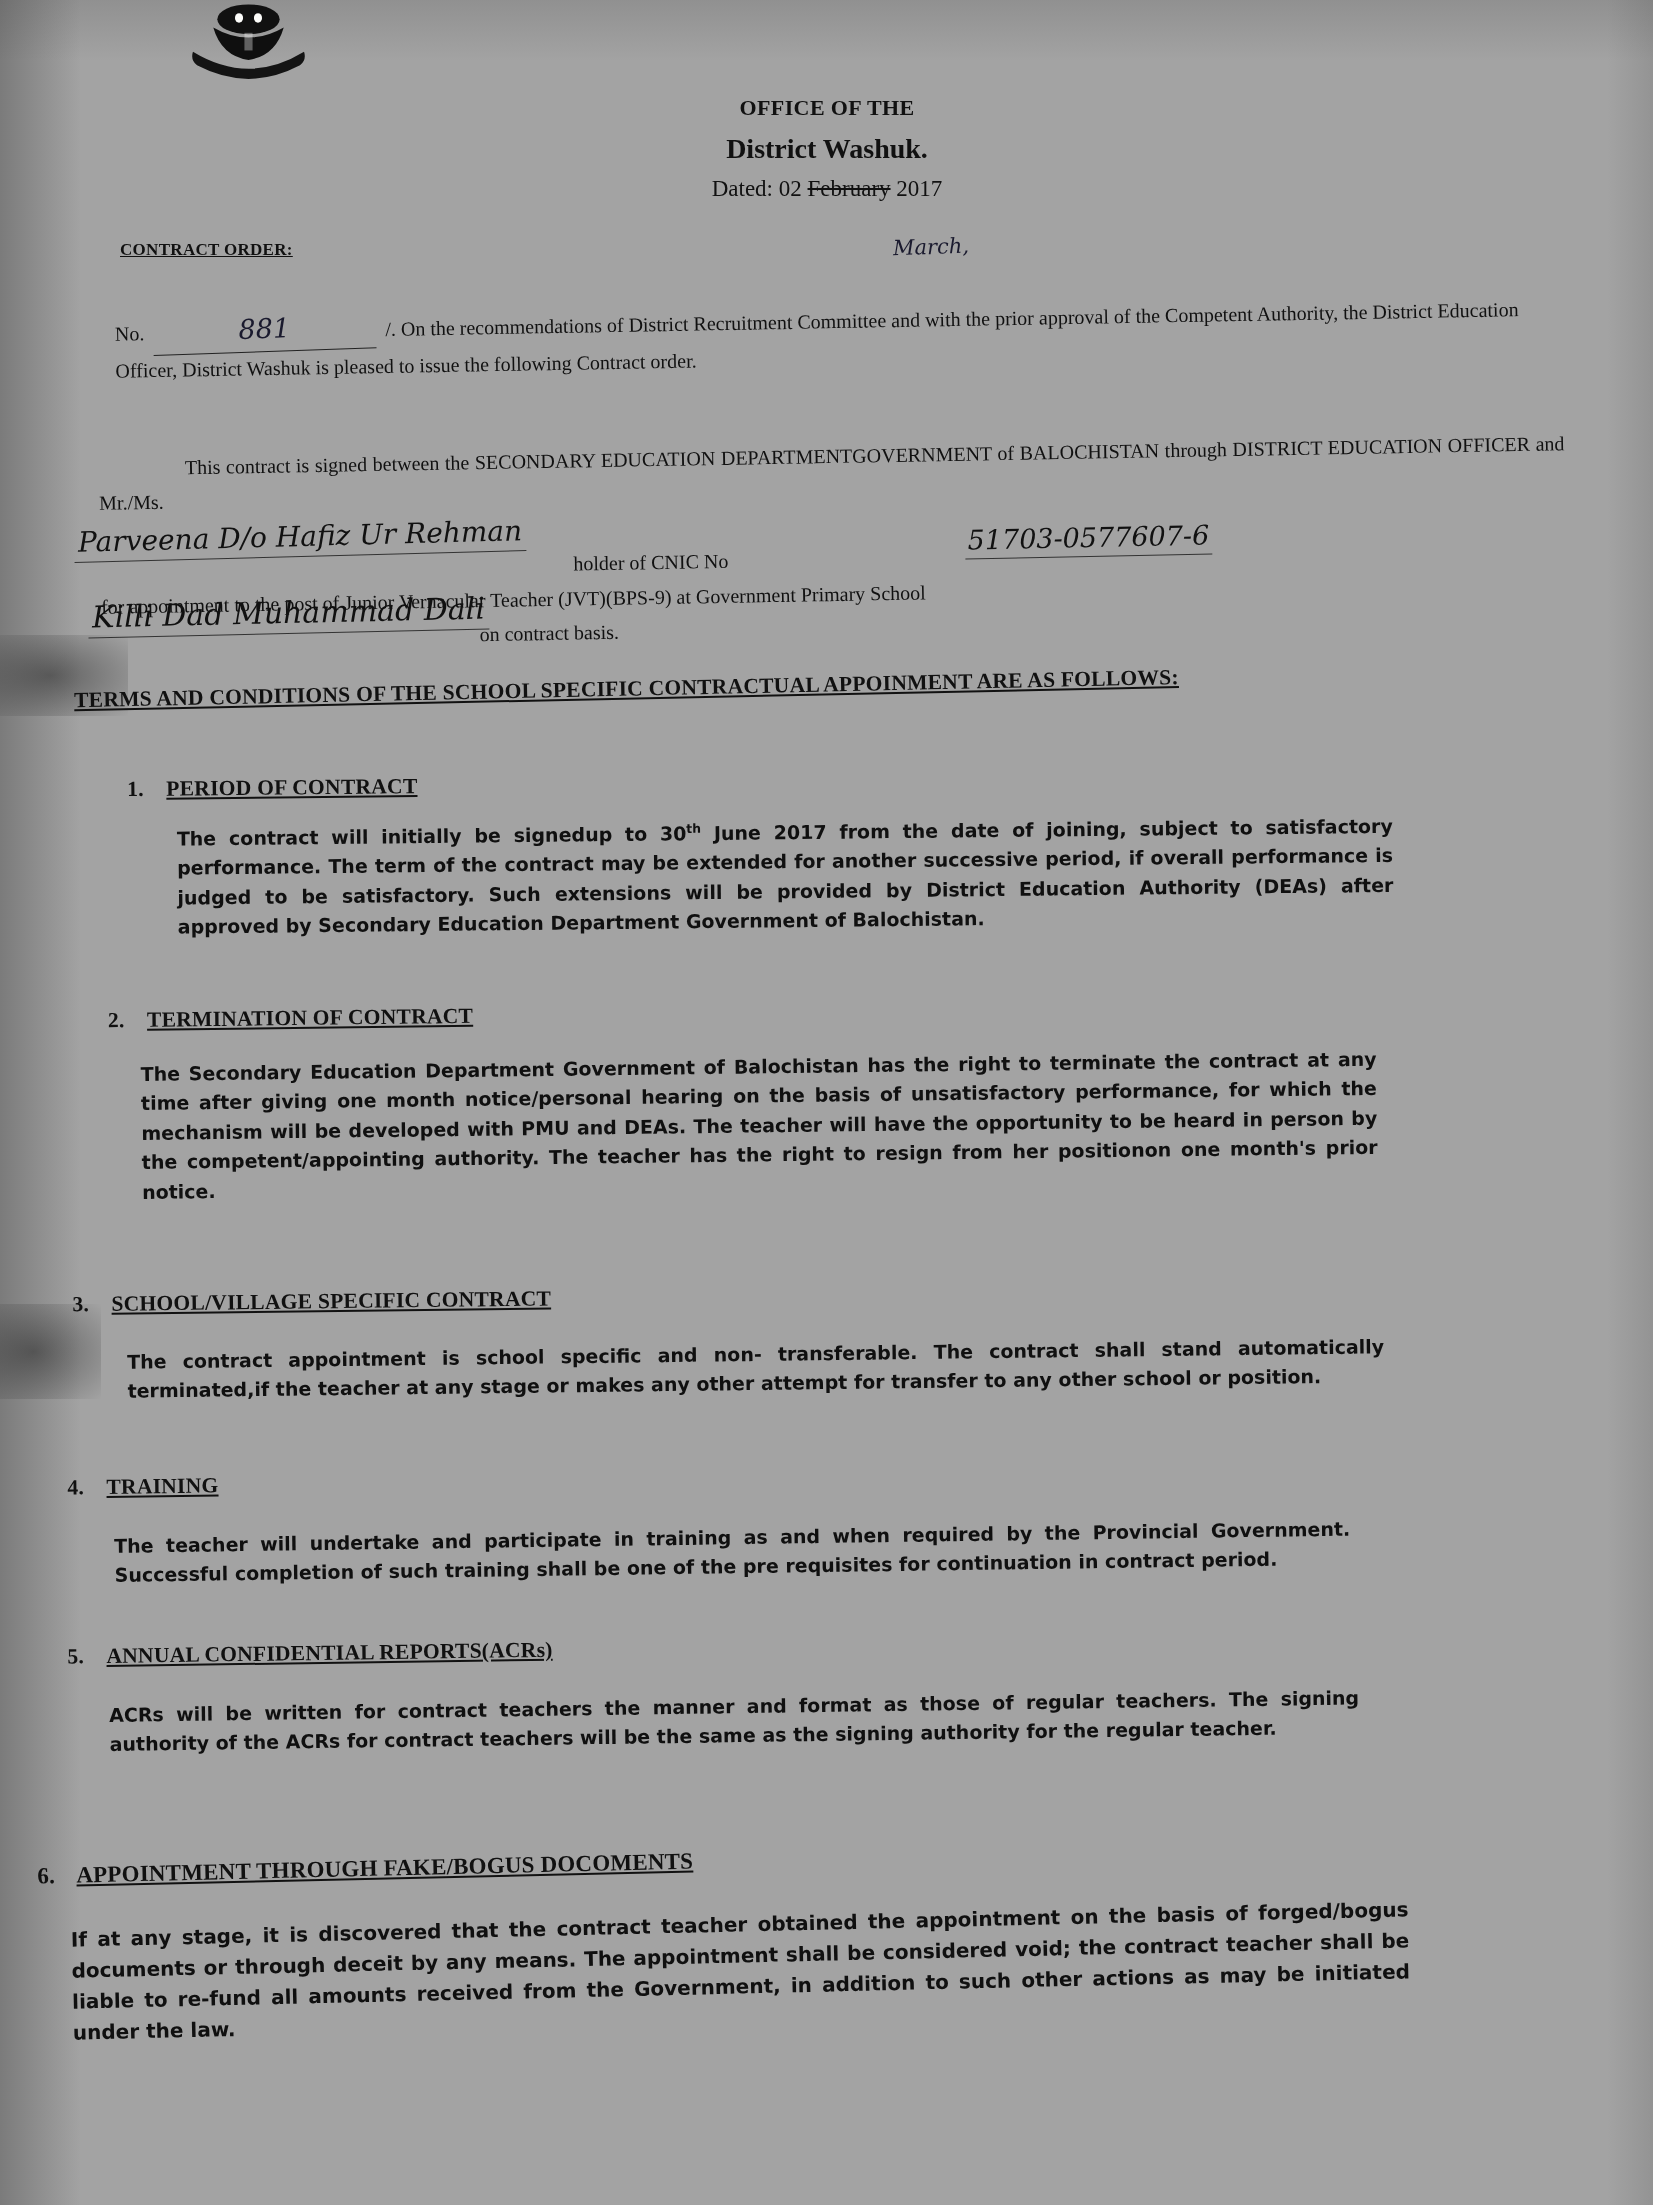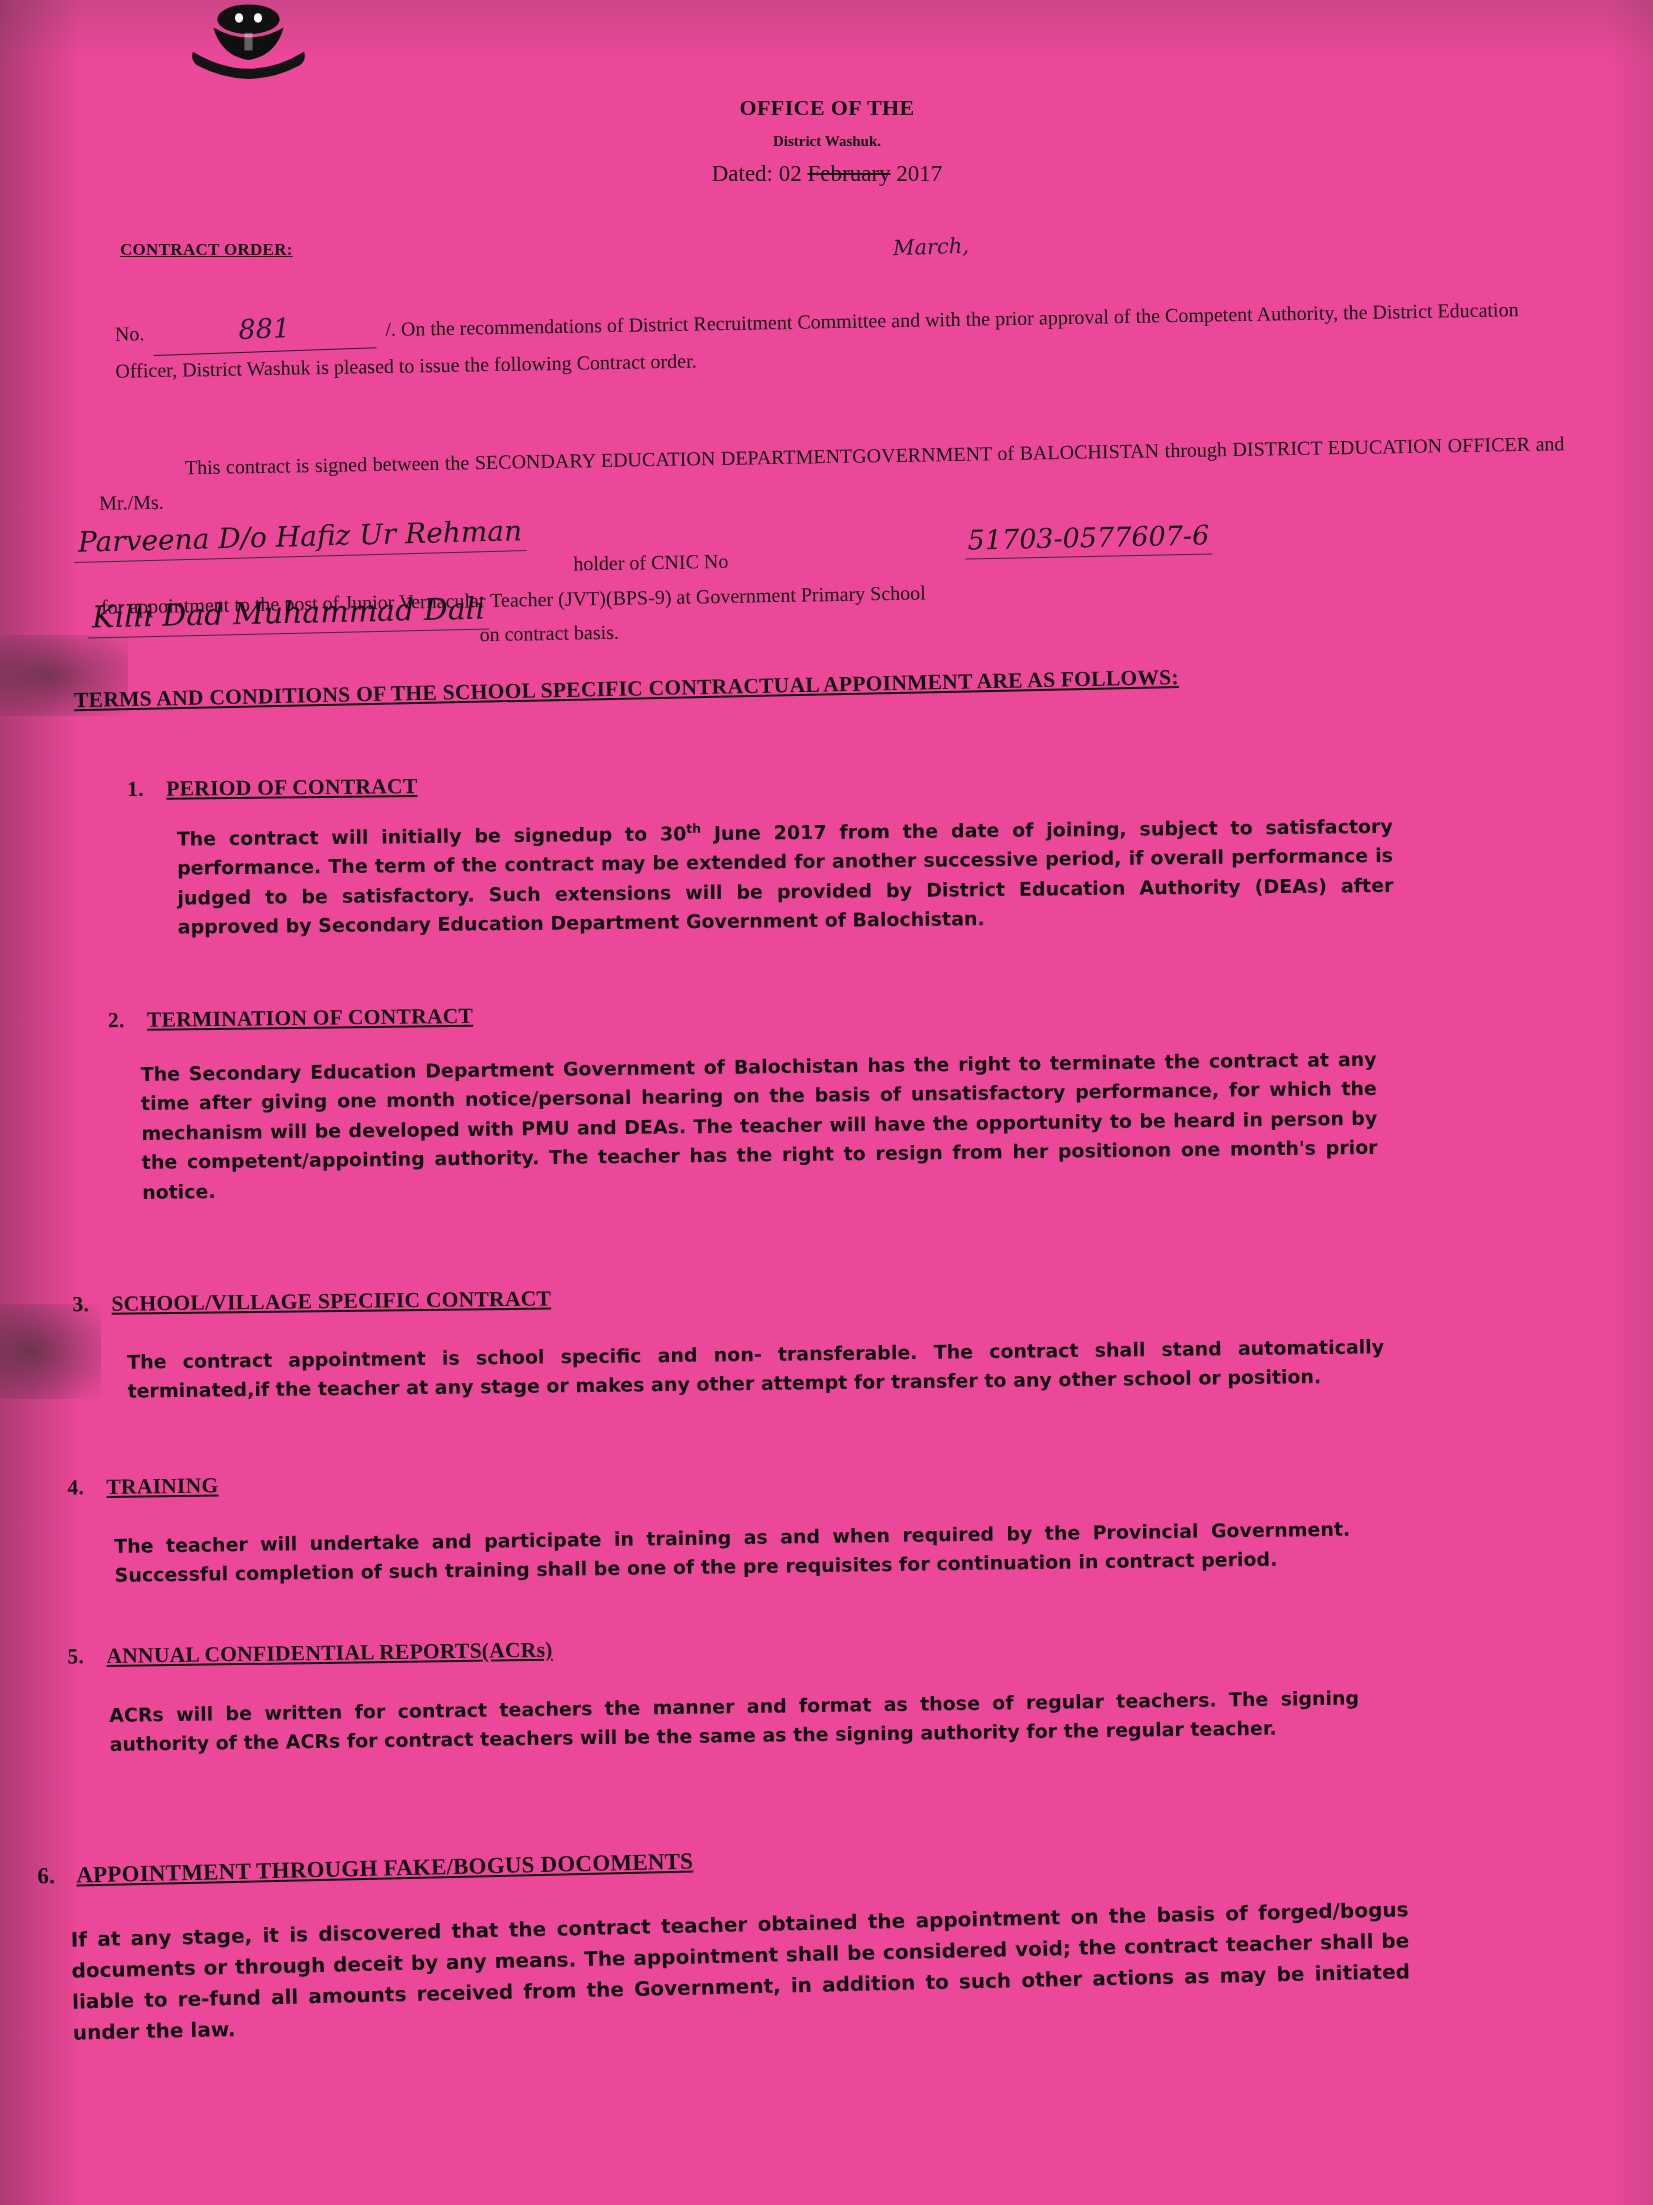--- a/index.html
+++ b/index.html
@@ -4,21 +4,21 @@
 <style>
   html, body {
     margin: 0;
     padding: 0;
     background: #8a8a8a;
   }
   .page {
     position: relative;
     width: 1654px;
     height: 2205px;
-    background: #ec4899;
+    background: #a3a3a3;
     overflow: hidden;
     font-family: "Liberation Serif", serif;
     color: #111;
   }
   
   .scan-shade-left {
     position: absolute;
     left: 0; top: 0;
     width: 81px; height: 2205px;
     background: linear-gradient(to right, rgba(30,30,30,0.30), rgba(255,255,255,0));
@@ -66,21 +66,21 @@
     letter-spacing: 0.4px;
   }
   .header .line2 {
     font-weight: bold;
     font-size: 24px;
     letter-spacing: 0.5px;
     margin-top: 10.8px;
   }
   .header .line3 {
     font-weight: bold;
-    font-size: 15px;
+    font-size: 28px;
     margin-top: 12px;
   }
   .header .line4 {
     font-size: 23px;
     margin-top: 10.8px;
   }
   .strike {
     text-decoration: line-through;
   }
   .hand {

